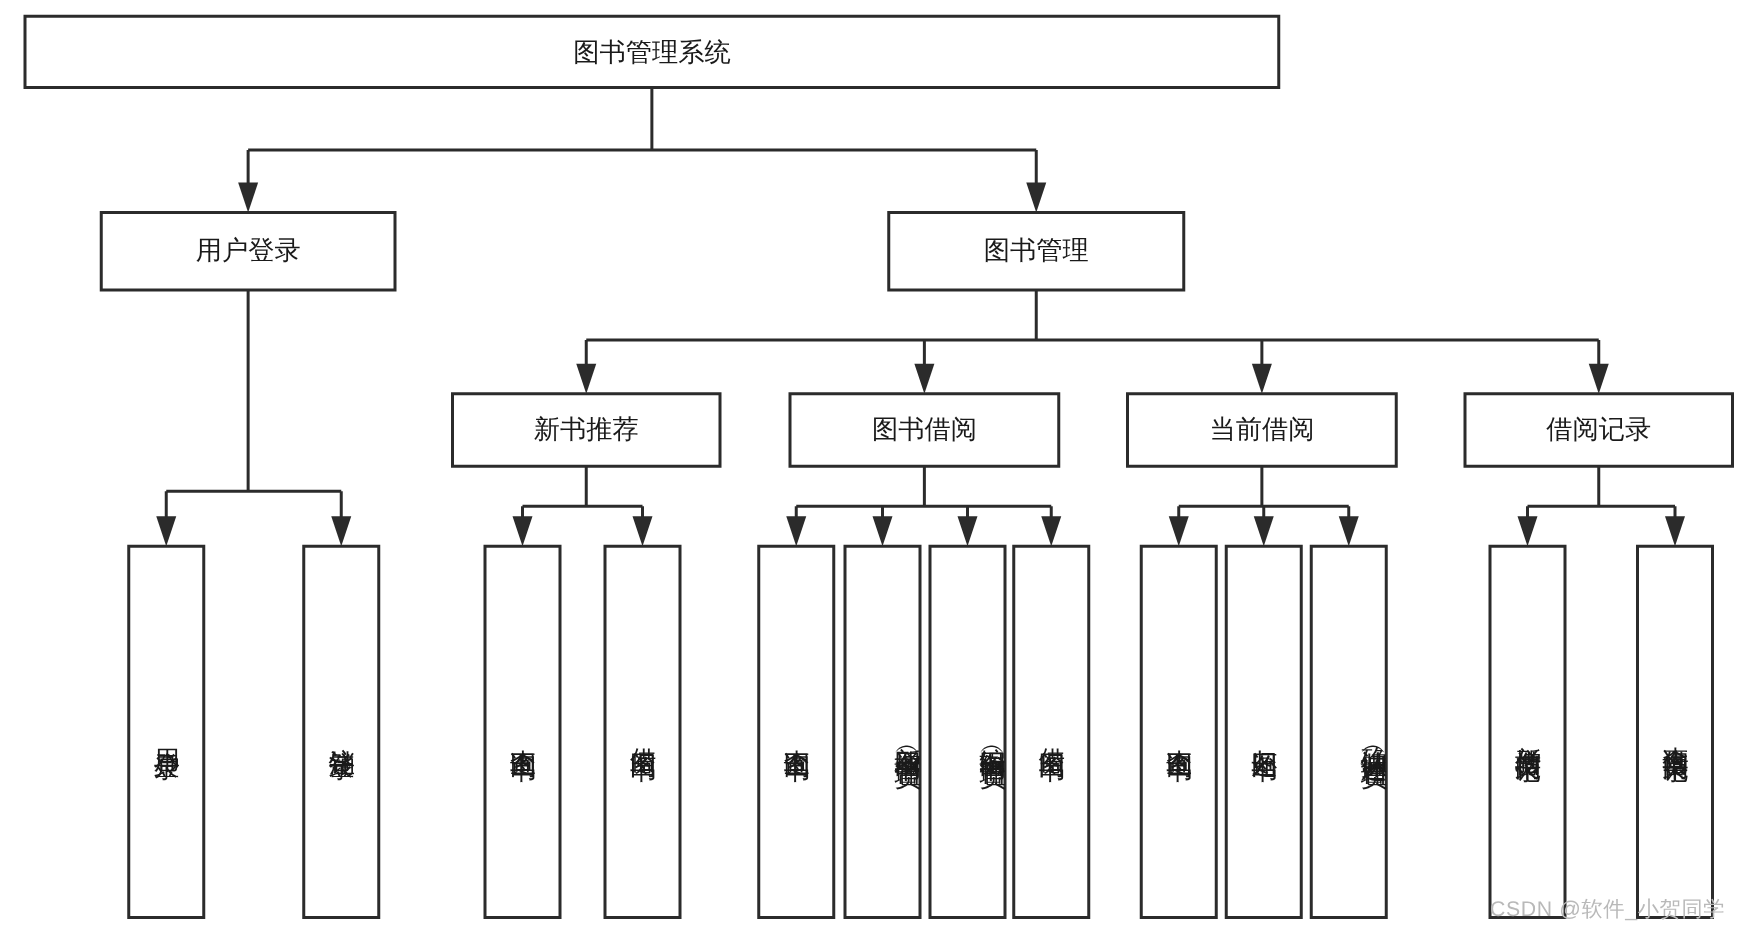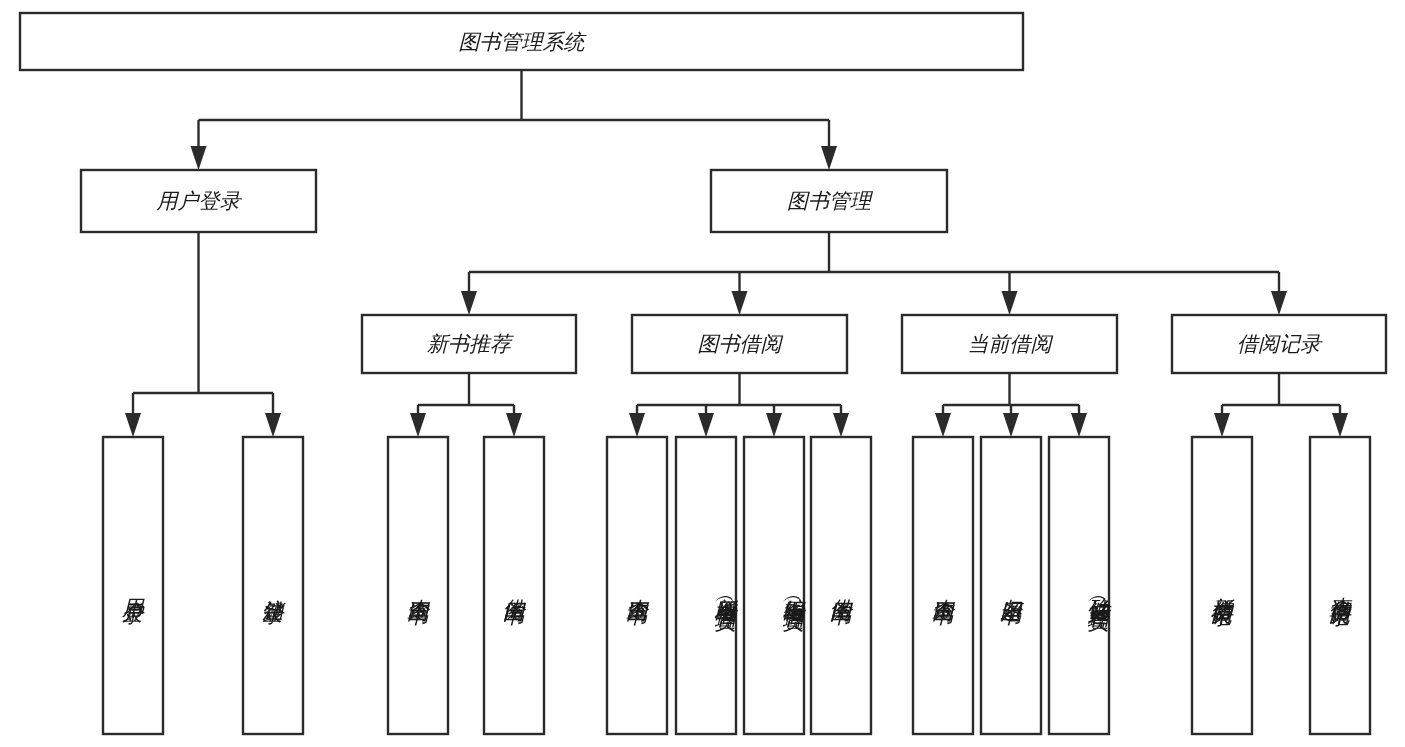--- a/index.html
+++ b/index.html
@@ -11,21 +11,20 @@
     width: 1405px;
     height: 747px;
     font-family: "Liberation Sans", "DejaVu Sans", sans-serif;
     overflow: hidden;
     position: relative;
   }
   #diagram-root {
     position: relative;
     width: 1405px;
     height: 747px;
-    font-style: italic;
   }
   svg.diagram {
     position: absolute;
     top: 0;
     left: 0;
     width: 1405px;
     height: 747px;
   }
   .node-box {
     fill: #ffffff;
@@ -217,14 +216,15 @@
   <div class="leaf-label-wrap" style="left:607px; top:437px; width:60px; height:297px;">查询图书</div>
   <div class="leaf-label-wrap" style="left:676px; top:437px; width:60px; height:297px; align-items:flex-start; padding-top:8px; box-sizing:border-box;">新增图书（管理员）</div>
   <div class="leaf-label-wrap" style="left:744px; top:437px; width:60px; height:297px; align-items:flex-start; padding-top:8px; box-sizing:border-box;">编辑图书（管理员）</div>
   <div class="leaf-label-wrap" style="left:811px; top:437px; width:60px; height:297px;">借阅图书</div>
   <div class="leaf-label-wrap" style="left:913px; top:437px; width:60px; height:297px;">查询图书</div>
   <div class="leaf-label-wrap" style="left:981px; top:437px; width:60px; height:297px;">归还图书</div>
   <div class="leaf-label-wrap" style="left:1049px; top:437px; width:60px; height:297px; align-items:flex-start; padding-top:8px; box-sizing:border-box;">确认归还（管理员）</div>
   <div class="leaf-label-wrap" style="left:1192px; top:437px; width:60px; height:297px;">新增借阅记录</div>
   <div class="leaf-label-wrap" style="left:1310px; top:437px; width:60px; height:297px;">查询借阅记录</div>
 
+  <div class="watermark" style="left:1192px; top:716px;">CSDN @软件_小贺同学</div>
 
 </div>
 
 </body></html>

